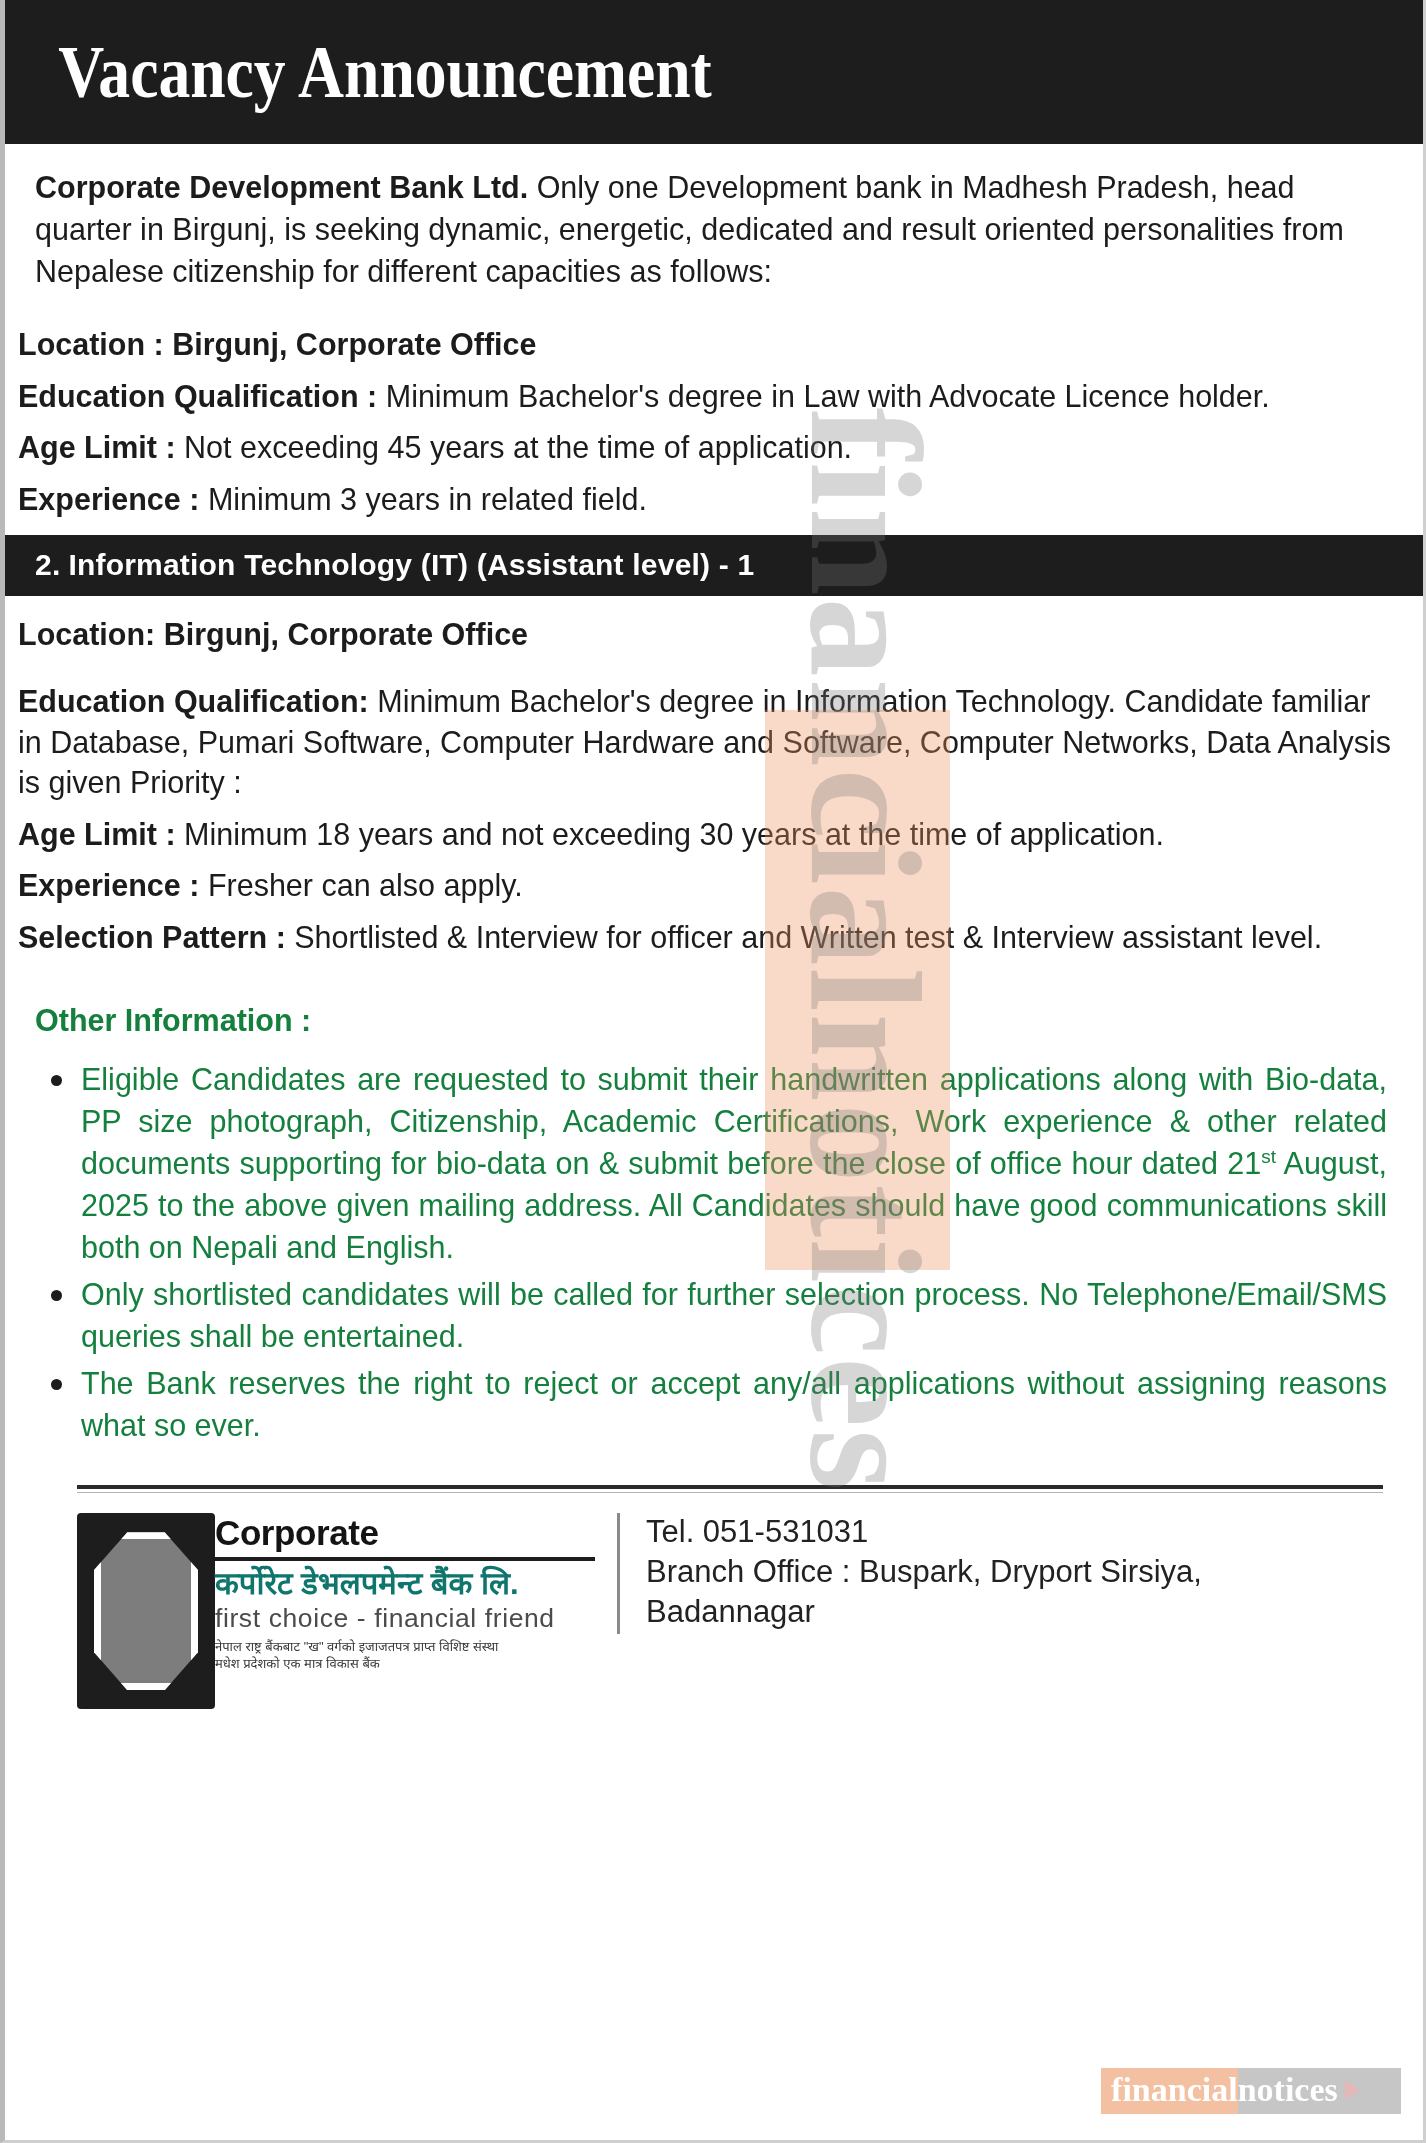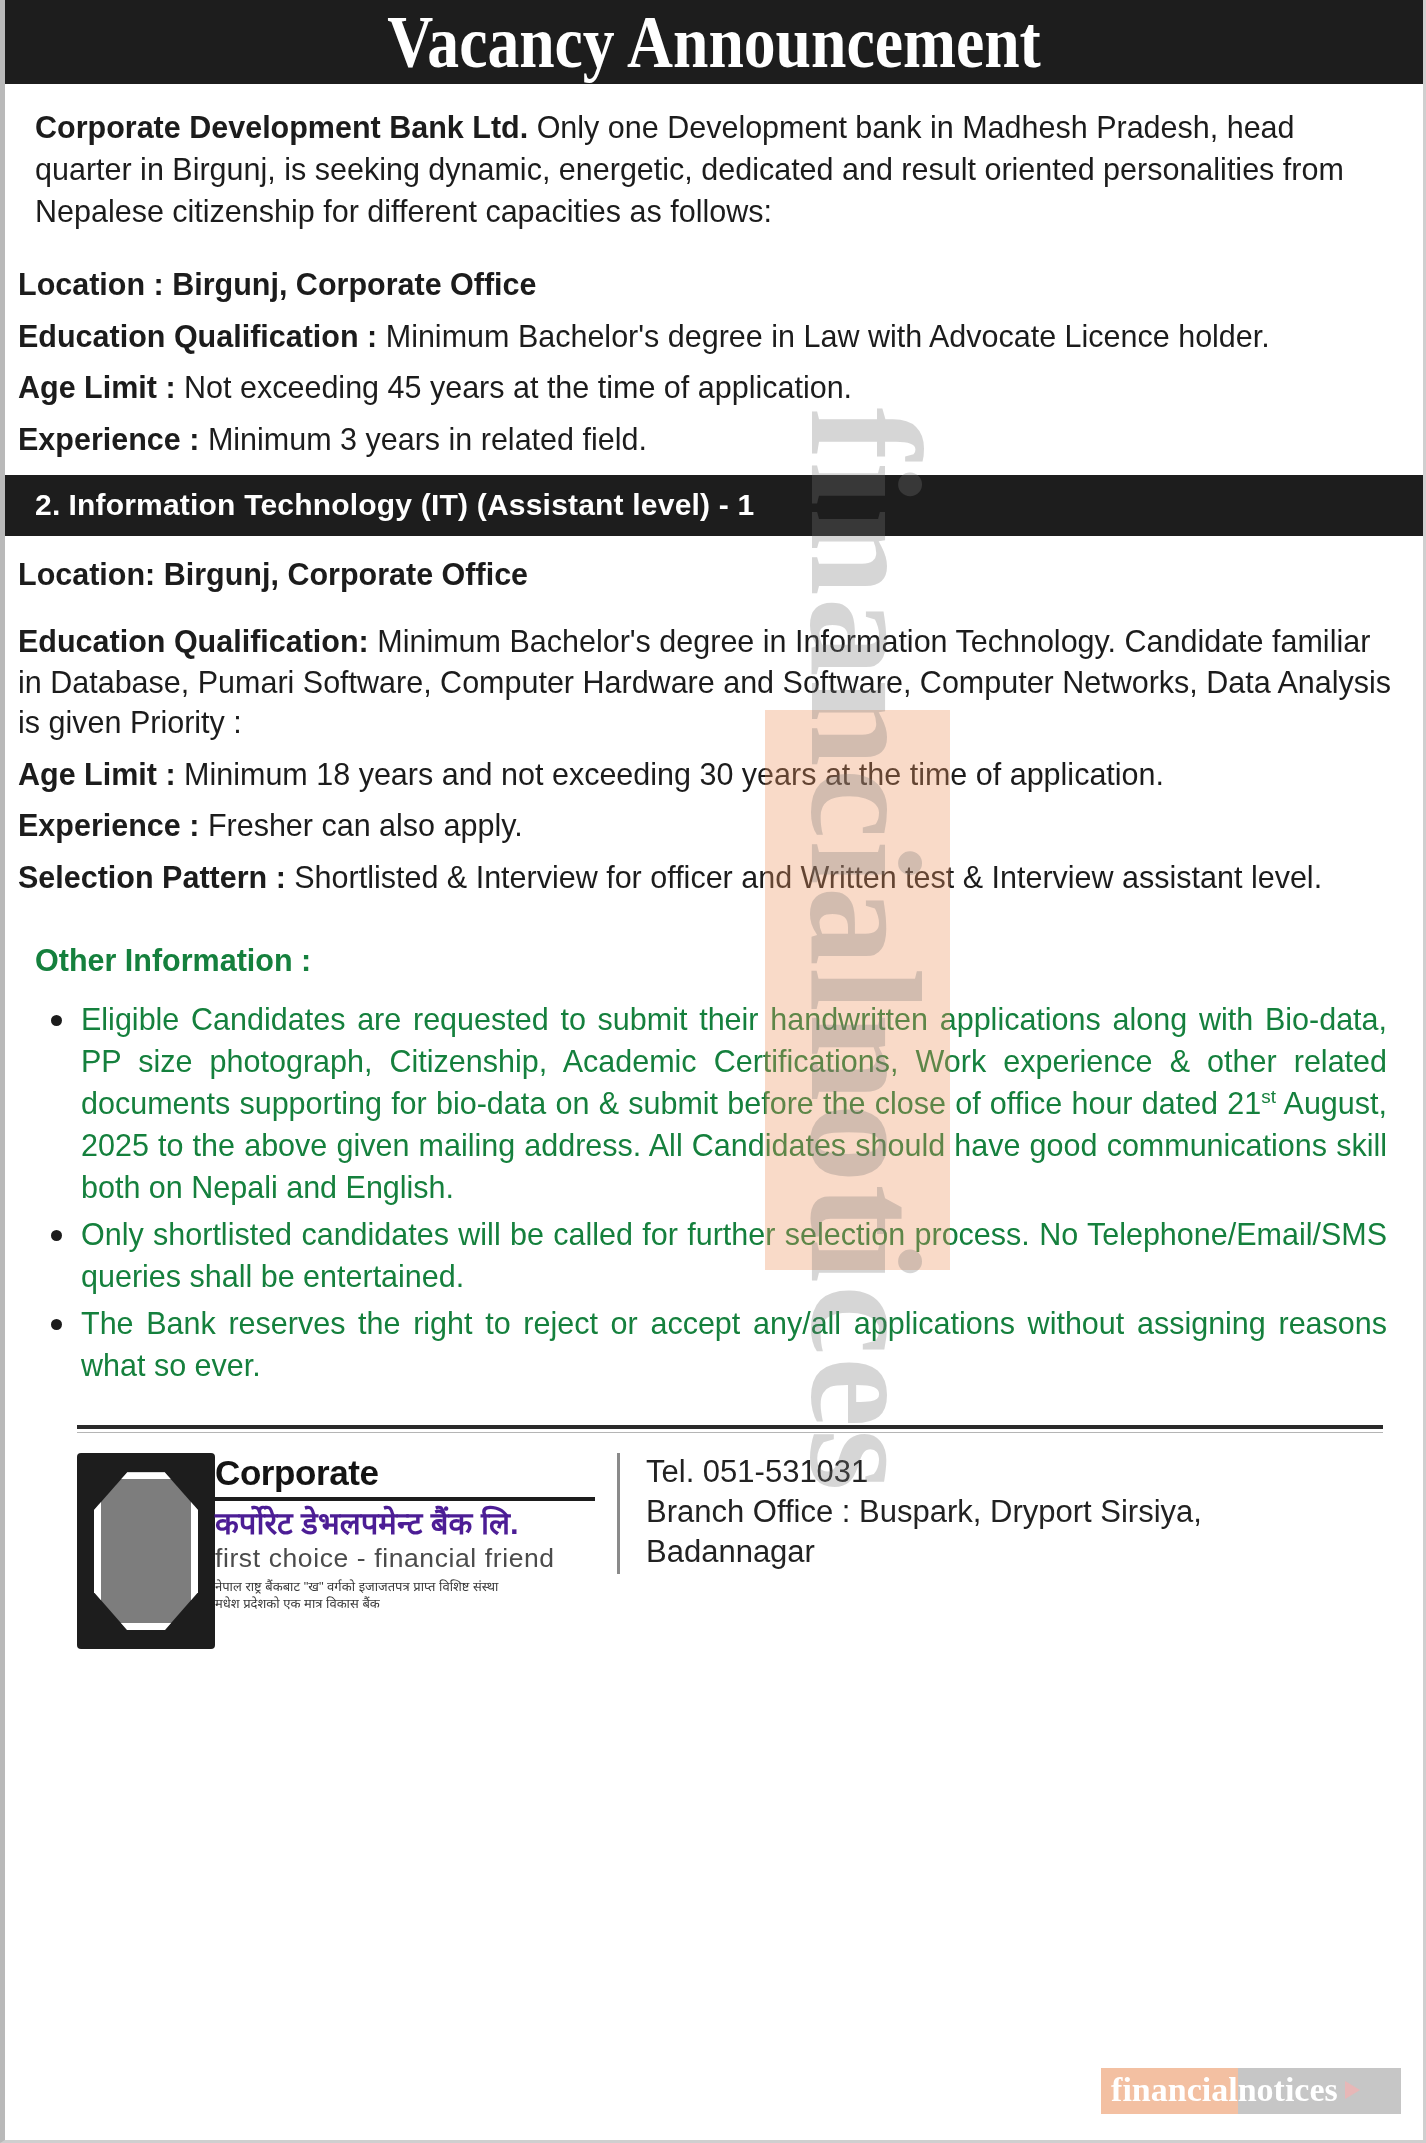--- a/index.html
+++ b/index.html
@@ -53,24 +53,23 @@
     width: 185px;
     height: 560px;
     background: rgba(236,146,94,0.34);
   }
 
   
   .title-bar {
     position: relative;
     z-index: 1;
     background: #1d1d1d;
-    height: 84px;
-    display: flex;
-    align-items: center;
-    justify-content: center;
+    height: 144px;
+    display: flex;
+    align-items: center;
   }
   .title-bar h1 {
     margin: 0;
     color: #ffffff;
     font-family: "Liberation Serif", serif;
     font-weight: bold;
     font-size: 74px;
     letter-spacing: 0px;
     transform: scaleX(0.86);
   }
@@ -200,21 +199,21 @@
     font-family: "Liberation Sans", sans-serif;
   }
   .logo-divider {
     border-top: 4px solid #1d1d1d;
     margin: 6px 0 6px 0;
     width: 380px;
   }
   .logo-np {
     font-size: 31px;
     font-weight: bold;
-    color: #4c1d95;
+    color: #0f766e;
     line-height: 1.1;
     font-family: "Liberation Sans", sans-serif;
   }
   .logo-tag {
     font-size: 26.5px;
     color: #4b4b4b;
     letter-spacing: 0.6px;
     margin-top: 2px;
   }
   .logo-fine {

